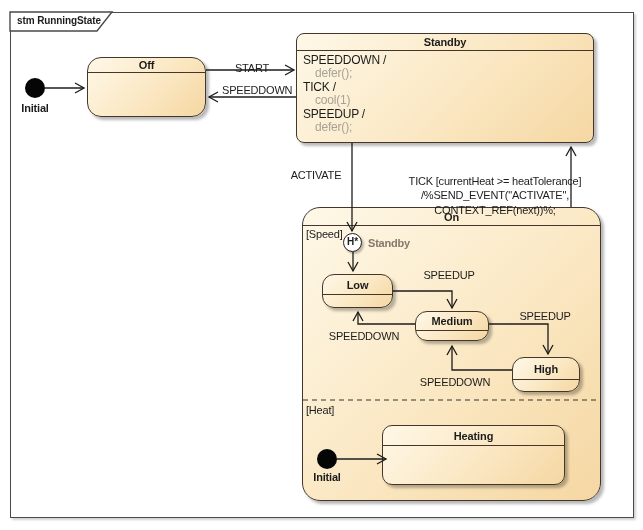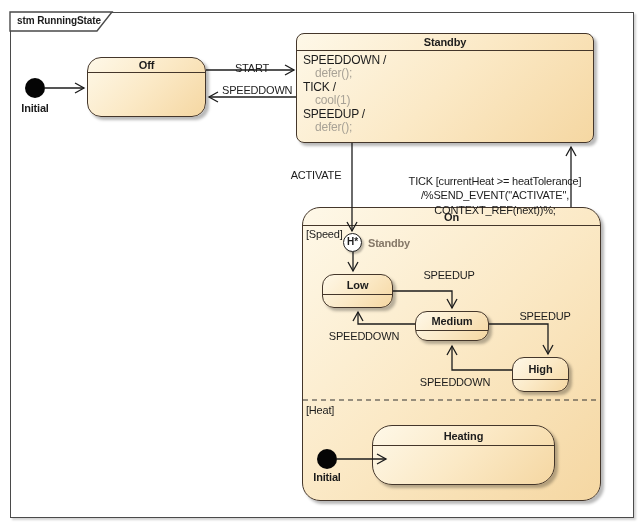--- a/index.html
+++ b/index.html
@@ -39,23 +39,23 @@
   #state-off .title{height:15px;}
   #state-standby {left:296px;top:33px; width:298px;height:110px;border-radius:8px;z-index:1;}
   #state-standby .title{height:17px;}
   #state-on      {left:302px;top:207px;width:299px;height:294px;border-radius:18px;z-index:1;}
   #state-on .title{height:18px;}
   .inner{z-index:2;}
   #state-low     {left:322px;top:274px;width:71px;height:34px;border-radius:12px;}
   #state-low .title{height:20px;}
   #state-medium  {left:415px;top:311px;width:74px;height:30px;border-radius:12px;}
   #state-medium .title{height:19px;}
-  #state-high    {left:512px;top:357px;width:57px;height:35px;border-radius:12px;}
+  #state-high    {left:512px;top:357px;width:68px;height:35px;border-radius:12px;}
   #state-high .title{height:22px;}
-  #state-heating {left:372px;top:425px;width:183px;height:60px;border-radius:20px;}
+  #state-heating {left:382px;top:425px;width:183px;height:60px;border-radius:10px;}
   #state-heating .title{height:20px;}
   #state-heating .body{padding-top:4px;}
   
   .initial-node{
     position:absolute;width:20px;height:20px;border-radius:50%;
     background:#050505;z-index:2;
   }
   #initial-main{left:25px;top:78px;}
   #initial-heat{left:317px;top:449px;}
   #history-node{

